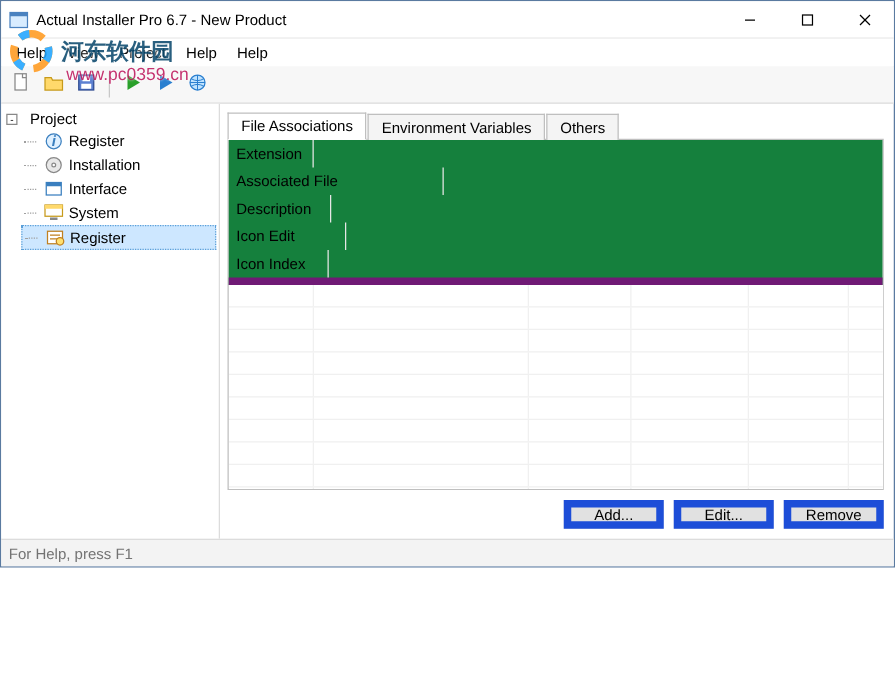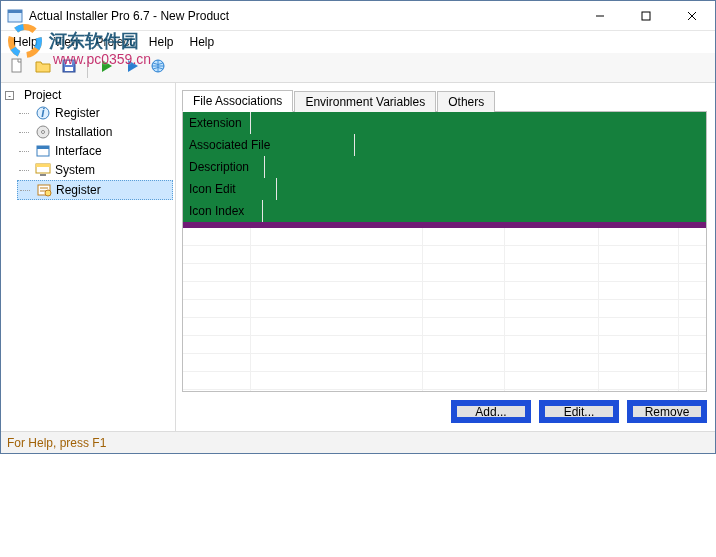--- a/index.html
+++ b/index.html
@@ -56,21 +56,21 @@
 .col-idx { width: 80px; }
 .tbody { flex: 1; background: #fff; overflow: auto; }
 .trow { display: flex; height: 18px; border-bottom: 1px solid #f0f0f0; }
 .td { border-right: 1px solid #f0f0f0; }
 
 
 .btn-row { display: flex; justify-content: flex-end; gap: 8px; padding: 8px 0 2px; }
 .btn { width: 80px; height: 23px; border: 6px solid #1d4ed8; background: #e1e1e1; cursor: default; display: flex; align-items: center; justify-content: center; }
 
 
-.statusbar { height: 22px; border-top: 1px solid #dcdcdc; display: flex; align-items: center; padding: 0 6px; background: #f3f3f3; color: #a16207; }
+.statusbar { height: 22px; border-top: 1px solid #dcdcdc; display: flex; align-items: center; padding: 0 6px; background: #f3f3f3; color: #737373; }
 
 
 .watermark { position: absolute; left: 4px; top: 20px; pointer-events: none; opacity: 0.88; display: flex; align-items: center; gap: 4px; }
 .watermark .wm-text { color: #0c4a6e; font-size: 18px; font-weight: bold; text-shadow: 0 0 2px #fff; }
 .watermark .wm-url { position: absolute; left: 48px; top: 30px; color: #be185d; font-size: 14px; text-shadow: 0 0 2px #fff; }
 </style>
 </head>
 <body>
 
 <div class="window">

